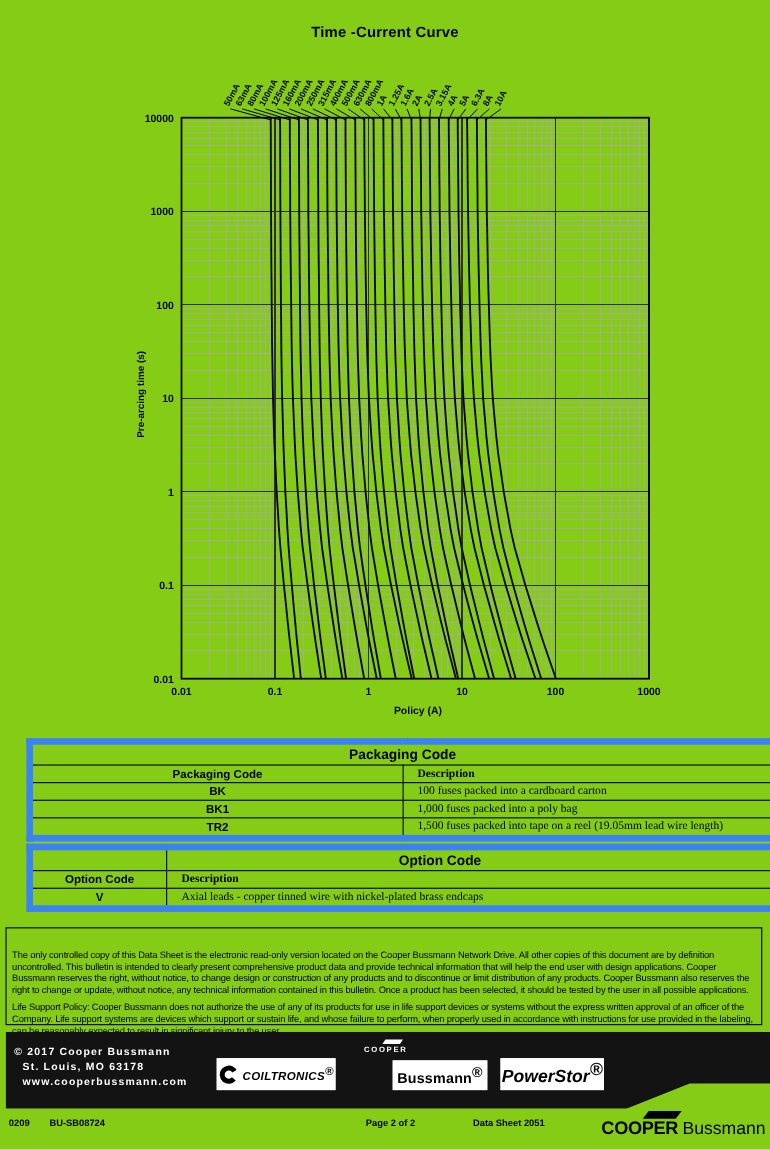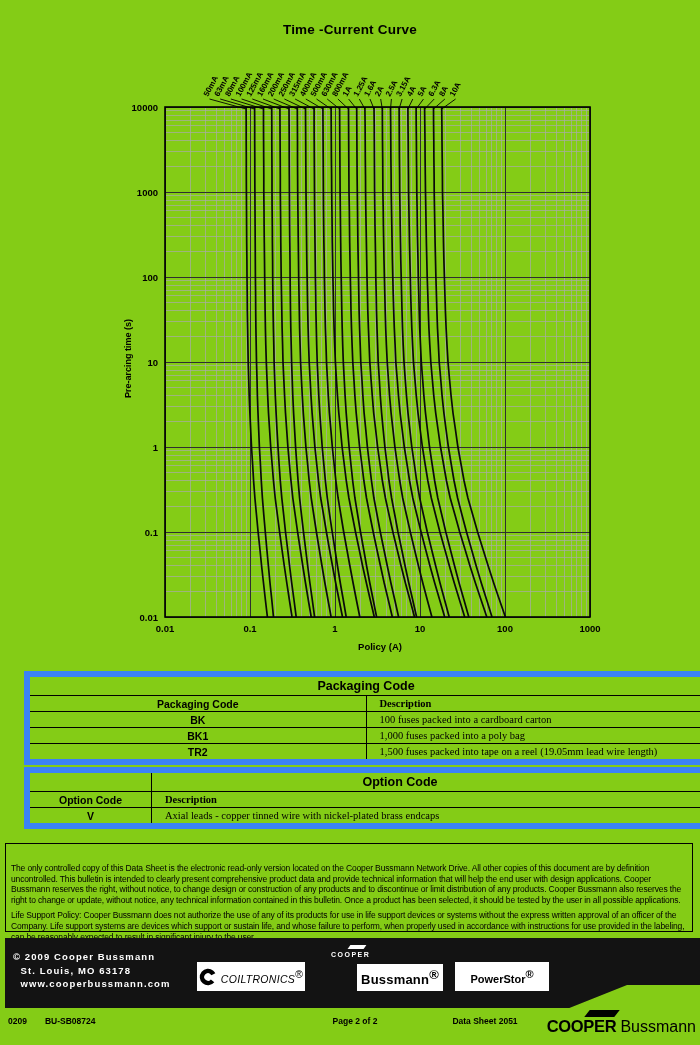--- a/index.html
+++ b/index.html
@@ -24,34 +24,34 @@
   
   .disc{left:5px;top:843px;width:688px;height:89px;border:1px solid #000;box-sizing:border-box;
         padding:19px 5px 0 5px;}
   .disc p{margin:0 0 5px 0;font-size:8.5px;line-height:10.6px;letter-spacing:-0.15px;}
   
   .bar{left:5px;top:938px;width:695px;height:70px;background:#131313;
        clip-path:polygon(0 0,100% 0,100% 67%,89.5% 67%,81.2% 100%,0 100%);}
   .copyr{left:8px;top:12px;color:#fff;font-size:9.5px;font-weight:bold;letter-spacing:1.1px;line-height:13.5px;white-space:pre;}
   .logo-box{background:#fff;border:1px solid #fff;display:flex;align-items:center;justify-content:center;}
   .coil{left:192px;top:24px;width:106px;height:27px;gap:4px;}
-  .coil span{font-size:10.5px;font-weight:normal;font-style:italic;letter-spacing:.3px;}
+  .coil span{font-size:10.5px;font-weight:bold;font-style:italic;letter-spacing:.3px;}
   .buss{left:320px;top:26px;width:84px;height:25px;margin-left:32px;}
   .buss span{font-size:13px;font-weight:bold;letter-spacing:.2px;}
   .coopersm{left:326px;top:13px;color:#fff;font-size:7px;font-weight:bold;letter-spacing:1.5px;}
   .swoosh-sm{left:344px;top:7px;width:16px;height:4px;background:#fff;transform:skewX(-35deg);}
   .pstor{left:450px;top:24px;width:92px;height:27px;}
-  .pstor span{font-size:11px;font-weight:bold;}
+  .pstor span{font-size:16px;font-weight:bold;font-style:italic;}
   .reg{font-size:6px;vertical-align:super;font-style:normal;}
   
   .strip{font-size:8.5px;font-weight:bold;}
   .code-left{left:8px;top:1016px;}
   .code-left span+span{margin-left:18px;}
   .pageno{left:300px;top:1016px;width:110px;text-align:center;}
-  .dsno{left:430px;top:1016px;width:110px;text-align:center;}
+  .dsno{left:430px;top:1016px;width:110px;text-align:left;}
   .brand{right:4px;top:1017px;}
   .brand .c{font-size:16.5px;font-weight:900;letter-spacing:-0.3px;}
   .brand .b{font-size:16px;font-weight:400;margin-left:4px;}
   .swoosh-big{position:absolute;left:40px;top:-7px;width:30px;height:7px;background:#000;transform:skewX(-38deg);}
 </style>
 </head>
 <body>
 
 <div class="page">
 
@@ -293,21 +293,21 @@
     </tr>
   </tbody>
     </table>
 
   <div class="abs disc">
     <p>The only controlled copy of this Data Sheet is the electronic read-only version located on the Cooper Bussmann Network Drive. All other copies of this document are by definition uncontrolled. This bulletin is intended to clearly present comprehensive product data and provide technical information that will help the end user with design applications. Cooper Bussmann reserves the right, without notice, to change design or construction of any products and to discontinue or limit distribution of any products. Cooper Bussmann also reserves the right to change or update, without notice, any technical information contained in this bulletin. Once a product has been selected, it should be tested by the user in all possible applications.</p>
     <p>Life Support Policy: Cooper Bussmann does not authorize the use of any of its products for use in life support devices or systems without the express written approval of an officer of the Company. Life support systems are devices which support or sustain life, and whose failure to perform, when properly used in accordance with instructions for use provided in the labeling, can be reasonably expected to result in significant injury to the user.</p>
   </div>
 
   <div class="abs bar">
-    <div class="abs copyr"><span>© 2009 Cooper Bussmann</span><br><span>  St. Louis, MO 63178</span><br><span>  www.cooperbussmann.com</span></div>
+    <div class="abs copyr"><span>© 2017 Cooper Bussmann</span><br><span>  St. Louis, MO 63178</span><br><span>  www.cooperbussmann.com</span></div>
 
     <div class="abs logo-box coil">
       <svg width="18" height="18" viewBox="0 0 18 18">
         <circle cx="9" cy="9" r="6" fill="none" stroke="#000" stroke-width="4.5" stroke-dasharray="30 8" transform="rotate(40 9 9)"></circle>
       </svg>
       <span><span>COILTRONICS</span><span class="reg">®</span></span>
     </div>
 
     <div class="abs swoosh-sm"></div>
     <div class="abs coopersm">COOPER</div>

